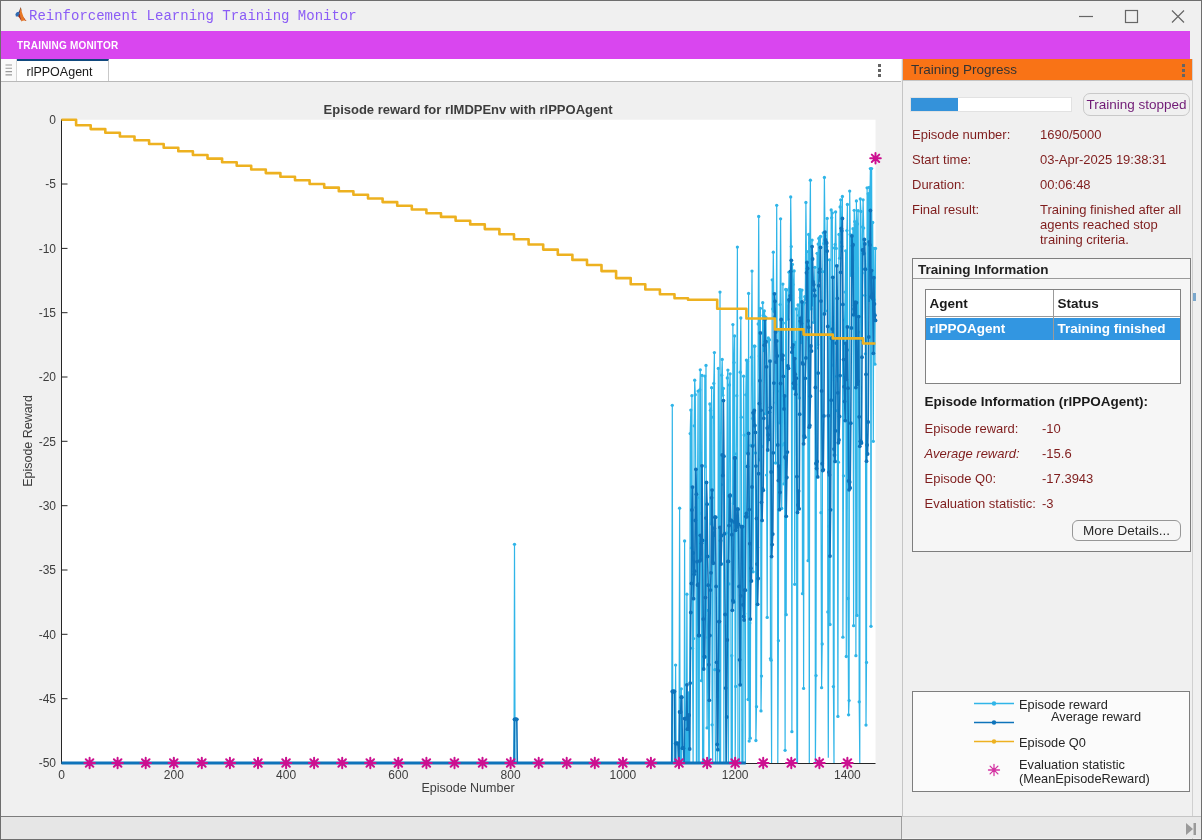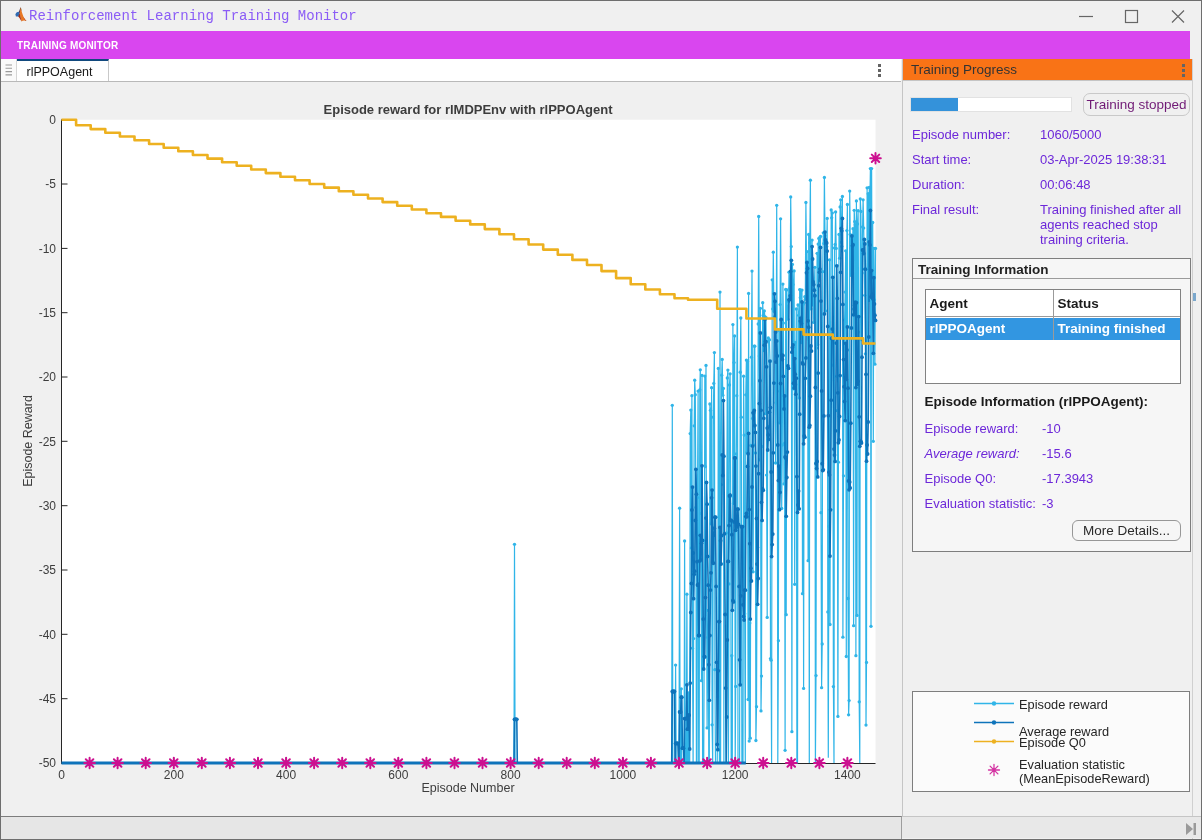--- a/index.html
+++ b/index.html
@@ -18,21 +18,21 @@
   .leftpane { position:absolute; left:0; top:81px; width:900px; height:734px; background:#f0f0f0; }
   .bstrip { position:absolute; left:0; top:815px; width:901px; height:23px; background:#e6e6e6; border-top:1.5px solid #7d7d7d; border-right:1px solid #9d9d9d; }
   .bstrip2 { position:absolute; left:901px; top:815px; width:301px; height:22px; background:#e8e8e8; border-top:1px solid #c5c5c5; }
   .rightpane { position:absolute; left:901px; top:58px; width:290px; height:757px; background:#f0f0f0; border-left:1px solid #c5c5c5; }
   .rp-head { position:absolute; left:901px; top:58px; width:290px; height:22px; background:#f97316; border-left:1px solid #c5c5c5; border-bottom:1px solid #c5c5c5; }
   .rp-head span { position:absolute; left:8px; top:3px; font-size:13.5px; color:#333; }
   .rscroll { position:absolute; left:1191px; top:58px; width:10px; height:780px; background:#f0f0f0; border-left:1px solid #d0d0d0; }
   .pbar { position:absolute; left:909px; top:96px; width:162px; height:15px; background:#fff; border:1px solid #e2e2e2; }
   .pbar i { display:block; width:47px; height:13px; background:#3492da; }
   .tstop { position:absolute; left:1082px; top:91.5px; width:107px; height:23px; border:1px solid #c9c9c9; border-radius:7px; color:#701a75; font-size:13.5px; text-align:center; line-height:21px; }
-  .lab { position:absolute; font-size:13px; color:#6d28d9; }
+  .lab { position:absolute; font-size:13px; color:#7f1d1d; }
   .panel { position:absolute; left:911px; width:279px; background:#f6f6f6; border:1px solid #7e7e7e; }
   .panel h3 { position:absolute; left:5px; top:3px; font-size:13.5px; font-weight:bold; color:#222; }
   .panel .sep { position:absolute; left:0; top:19.5px; width:100%; height:1px; background:#9b9b9b; }
   .tbl { position:absolute; left:11.5px; top:30px; width:256px; height:95px; background:#fff; border:1px solid #828282; }
   .tbl .hr { position:absolute; left:0; top:0; width:100%; height:27px; border-bottom:1px solid #9a9a9a; }
   .tbl .hr b { position:absolute; top:6px; font-size:13.5px; color:#1a1a1a; }
   .tbl .row { position:absolute; left:0; top:28px; width:100%; height:22px; background:#3296e1; color:#fff; font-weight:bold; font-size:13.5px; }
   .tbl .cd { position:absolute; left:127px; top:0; width:1px; height:50px; background:#9a9a9a; }
   .btn { position:absolute; border:1px solid #979797; border-radius:6px; background:#f6f6f6; color:#2b2b2b; font-size:13.5px; text-align:center; }
   .cb { position:absolute; left:9.5px; width:14px; height:14px; background:#fff; border:1.5px solid #5a5a5a; border-radius:2px; }
@@ -824,21 +824,21 @@
   <svg width="12" height="14" style="position:absolute;left:1184px;top:821px;">
       <path d="M1 1 L8 7 L1 13 Z" fill="#9a9a9a"></path>
       <rect x="8.5" y="1" width="2.5" height="12" fill="#9a9a9a"></rect>
     </svg>
 
   <div class="pbar">
       <i></i>
     </div>
   <div class="tstop">Training stopped</div>
   <span class="lab" style="left:911px;top:125.5px;">Episode number:</span>
-    <span class="lab" style="left:1039px;top:125.5px;">1060/5000</span>
+    <span class="lab" style="left:1039px;top:125.5px;">1690/5000</span>
   <span class="lab" style="left:911px;top:151px;">Start time:</span>
     <span class="lab" style="left:1039px;top:151px;">03-Apr-2025 19:38:31</span>
   <span class="lab" style="left:911px;top:176px;">Duration:</span>
     <span class="lab" style="left:1039px;top:176px;">00:06:48</span>
   <span class="lab" style="left:911px;top:200.5px;">Final result:</span>
   <span class="lab" style="left:1039px;top:200.5px;line-height:15px;">Training finished after all<br>agents reached stop<br>training criteria.</span>
 
   <div class="panel" style="top:256.5px;height:294px;">
     <h3>Training Information</h3>
     <div class="sep"></div>
@@ -872,17 +872,17 @@
         <circle cx="81" cy="11.5" r="2.2" fill="#30B5E8"></circle>
       <path d="M61 30.5 H101" stroke="#0E73BA" stroke-width="1.4"></path>
         <circle cx="81" cy="30.5" r="2.2" fill="#0E73BA"></circle>
       <path d="M61 49.5 H101" stroke="#EDB120" stroke-width="1.4"></path>
         <circle cx="81" cy="49.5" r="2.2" fill="#EDB120"></circle>
       <g stroke="#D433A2" stroke-width="1.3" stroke-linecap="round">
           <path d="M75.5 78 H86.5 M81 72.5 V83.5 M77.1 74.1 L84.9 81.9 M84.9 74.1 L77.1 81.9"></path>
         </g>
     </svg>
     <span class="ltext" style="top:4.5px;">Episode reward</span>
-    <span class="ltext" style="top:32px;">Average reward</span>
+    <span class="ltext" style="top:17px;margin-left:32px;">Average reward</span>
     <span class="ltext" style="top:42.5px;">Episode Q0</span>
     <span class="ltext" style="top:66px;line-height:14px;">Evaluation statistic<br>(MeanEpisodeReward)</span>
   </div>
 </div>
 
 </body></html>

